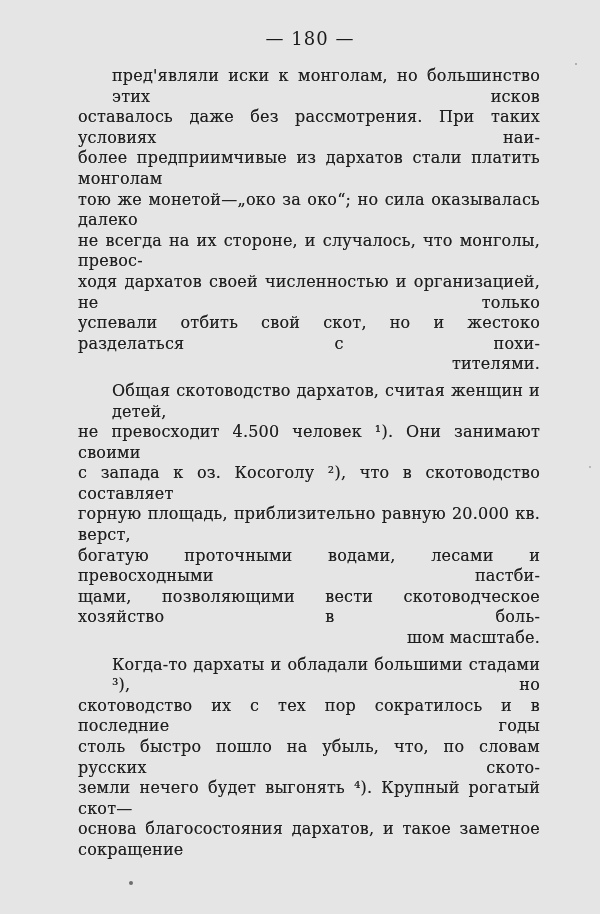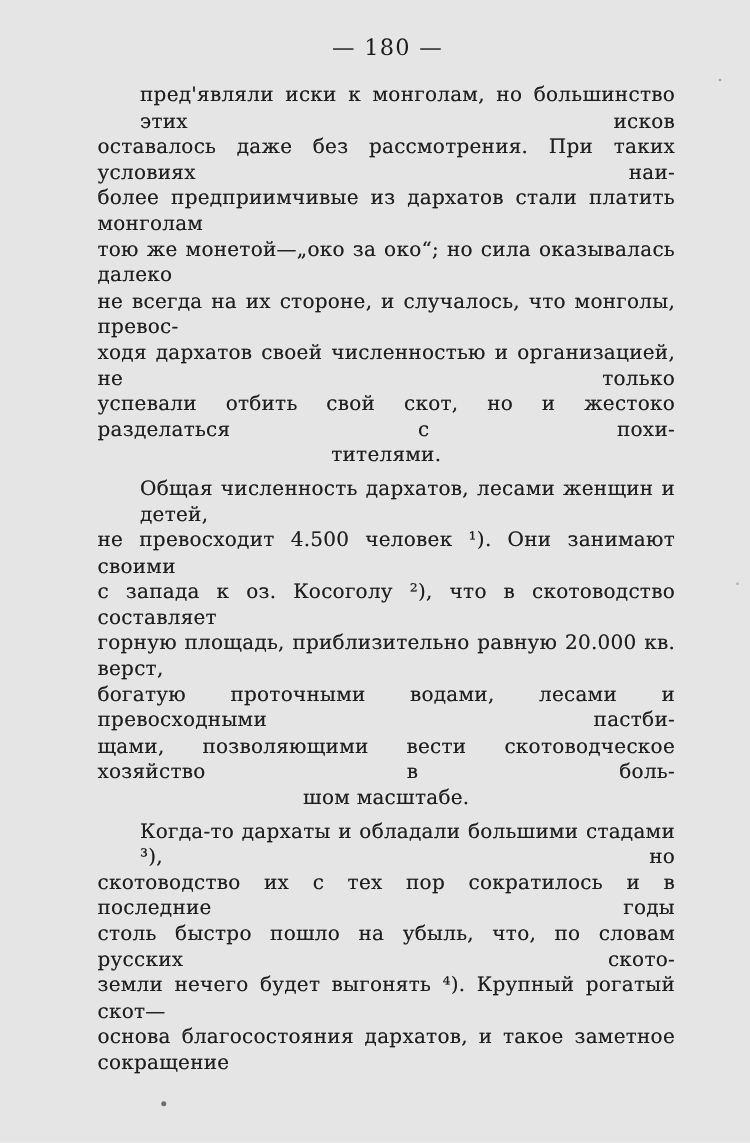--- a/index.html
+++ b/index.html
@@ -28,21 +28,21 @@
     top: 66px;
     width: 462px;
   }
   .body-text {
     font-size: 16px;
     line-height: 20.6px;
     letter-spacing: 0.2px;
     text-shadow: 0 0 0.4px rgba(20,20,20,0.55);
   }
   .paragraph { margin: 0 0 6px 0; }
-  .line { white-space: nowrap; text-align: center; }
+  .line { white-space: nowrap; text-align: right; }
   .line.fill {
     white-space: normal;
     text-align: justify;
     text-align-last: justify;
     text-justify: inter-word;
   }
   .line.indent { padding-left: 34px; }
   .speck {
     position: absolute;
     border-radius: 50%;
@@ -64,21 +64,21 @@
           <div class="line fill indent">пред'являли иски к монголам, но большинство этих исков</div>
           <div class="line fill">оставалось даже без рассмотрения. При таких условиях наи-</div>
           <div class="line fill">более предприимчивые из дархатов стали платить монголам</div>
           <div class="line fill">тою же монетой—„око за око“; но сила оказывалась далеко</div>
           <div class="line fill">не всегда на их стороне, и случалось, что монголы, превос-</div>
           <div class="line fill">ходя дархатов своей численностью и организацией, не только</div>
           <div class="line fill">успевали отбить свой скот, но и жестоко разделаться с похи-</div>
           <div class="line">тителями.</div>
         </div>
         <div class="paragraph">
-          <div class="line fill indent">Общая численность дархатов, лесами женщин и детей,</div>
+          <div class="line fill indent">Общая скотоводство дархатов, считая женщин и детей,</div>
           <div class="line fill">не превосходит 4.500 человек ¹). Они занимают своими</div>
           <div class="line fill">с запада к оз. Косоголу ²), что в скотоводство составляет</div>
           <div class="line fill">горную площадь, приблизительно равную 20.000 кв. верст,</div>
           <div class="line fill">богатую проточными водами, лесами и превосходными пастби-</div>
           <div class="line fill">щами, позволяющими вести скотоводческое хозяйство в боль-</div>
           <div class="line">шом масштабе.</div>
         </div>
         <div class="paragraph">
           <div class="line fill indent">Когда-то дархаты и обладали большими стадами ³), но</div>
           <div class="line fill">скотоводство их с тех пор сократилось и в последние годы</div>

